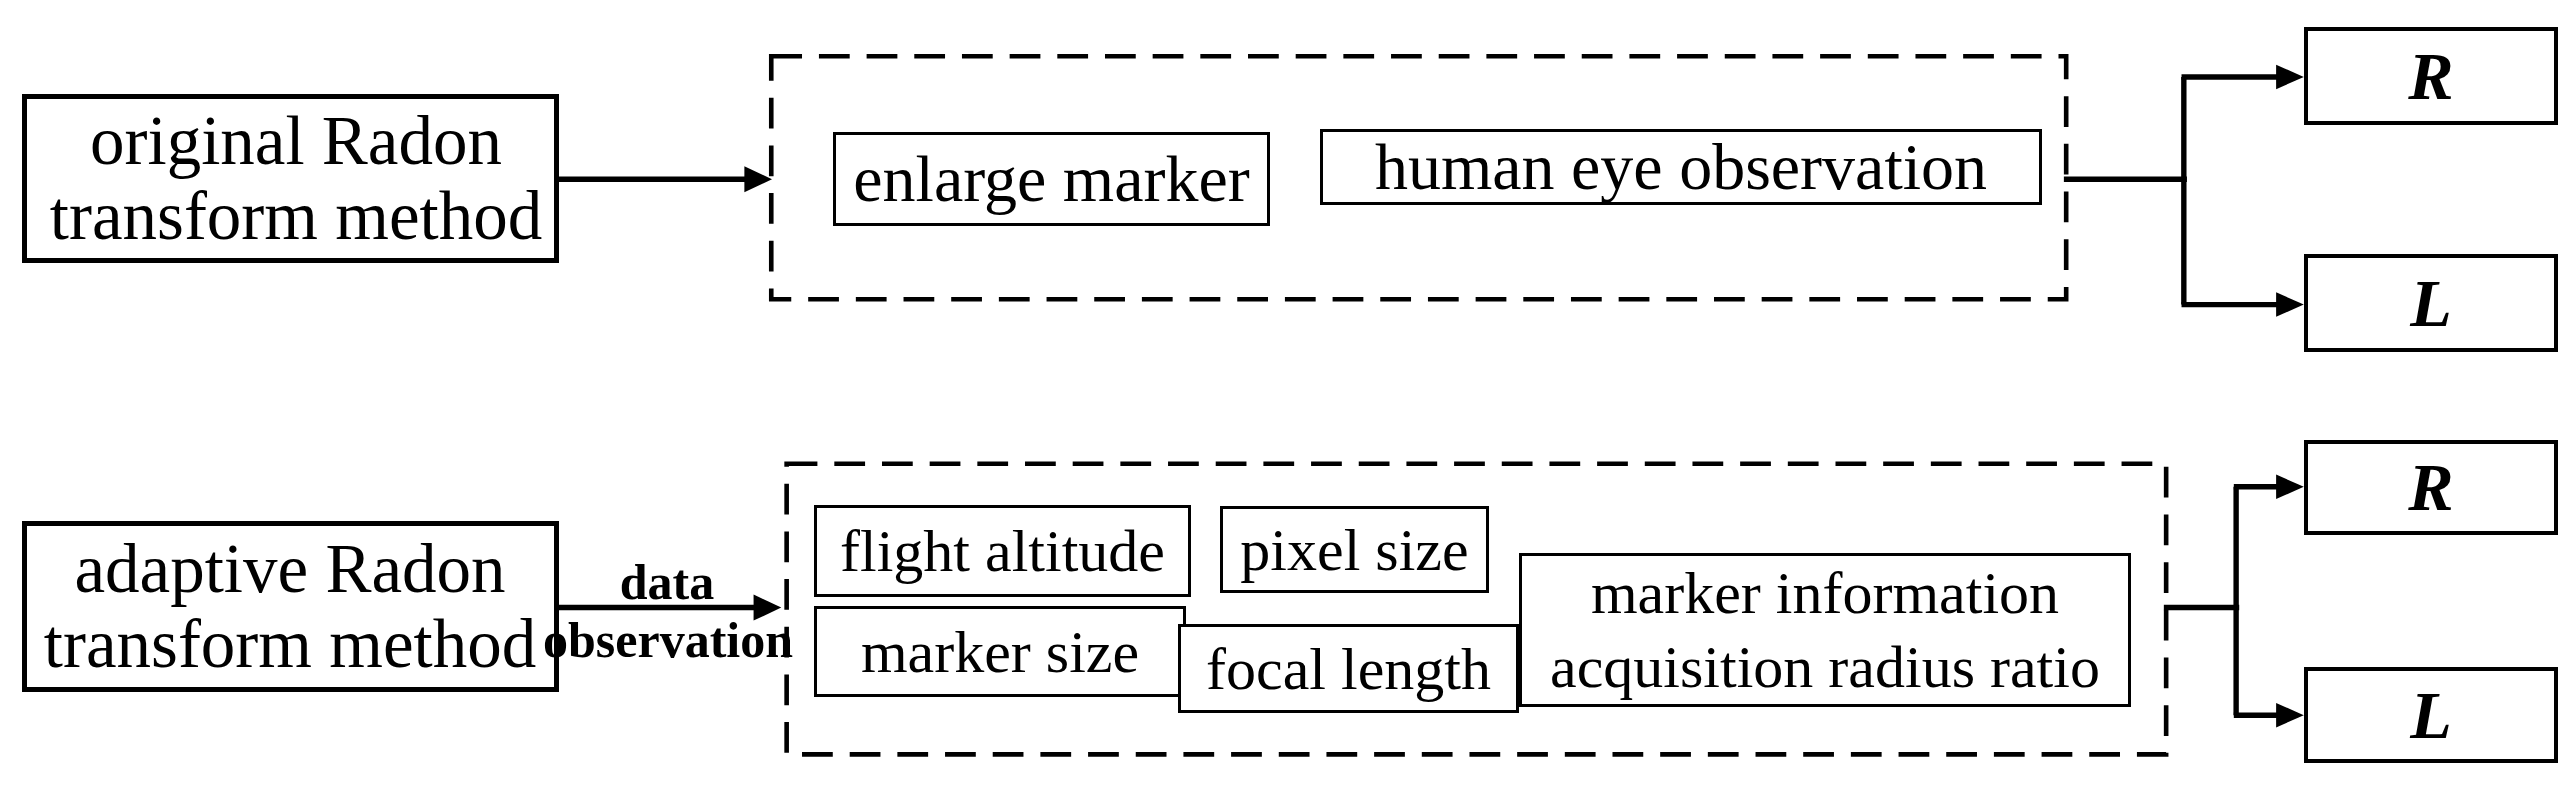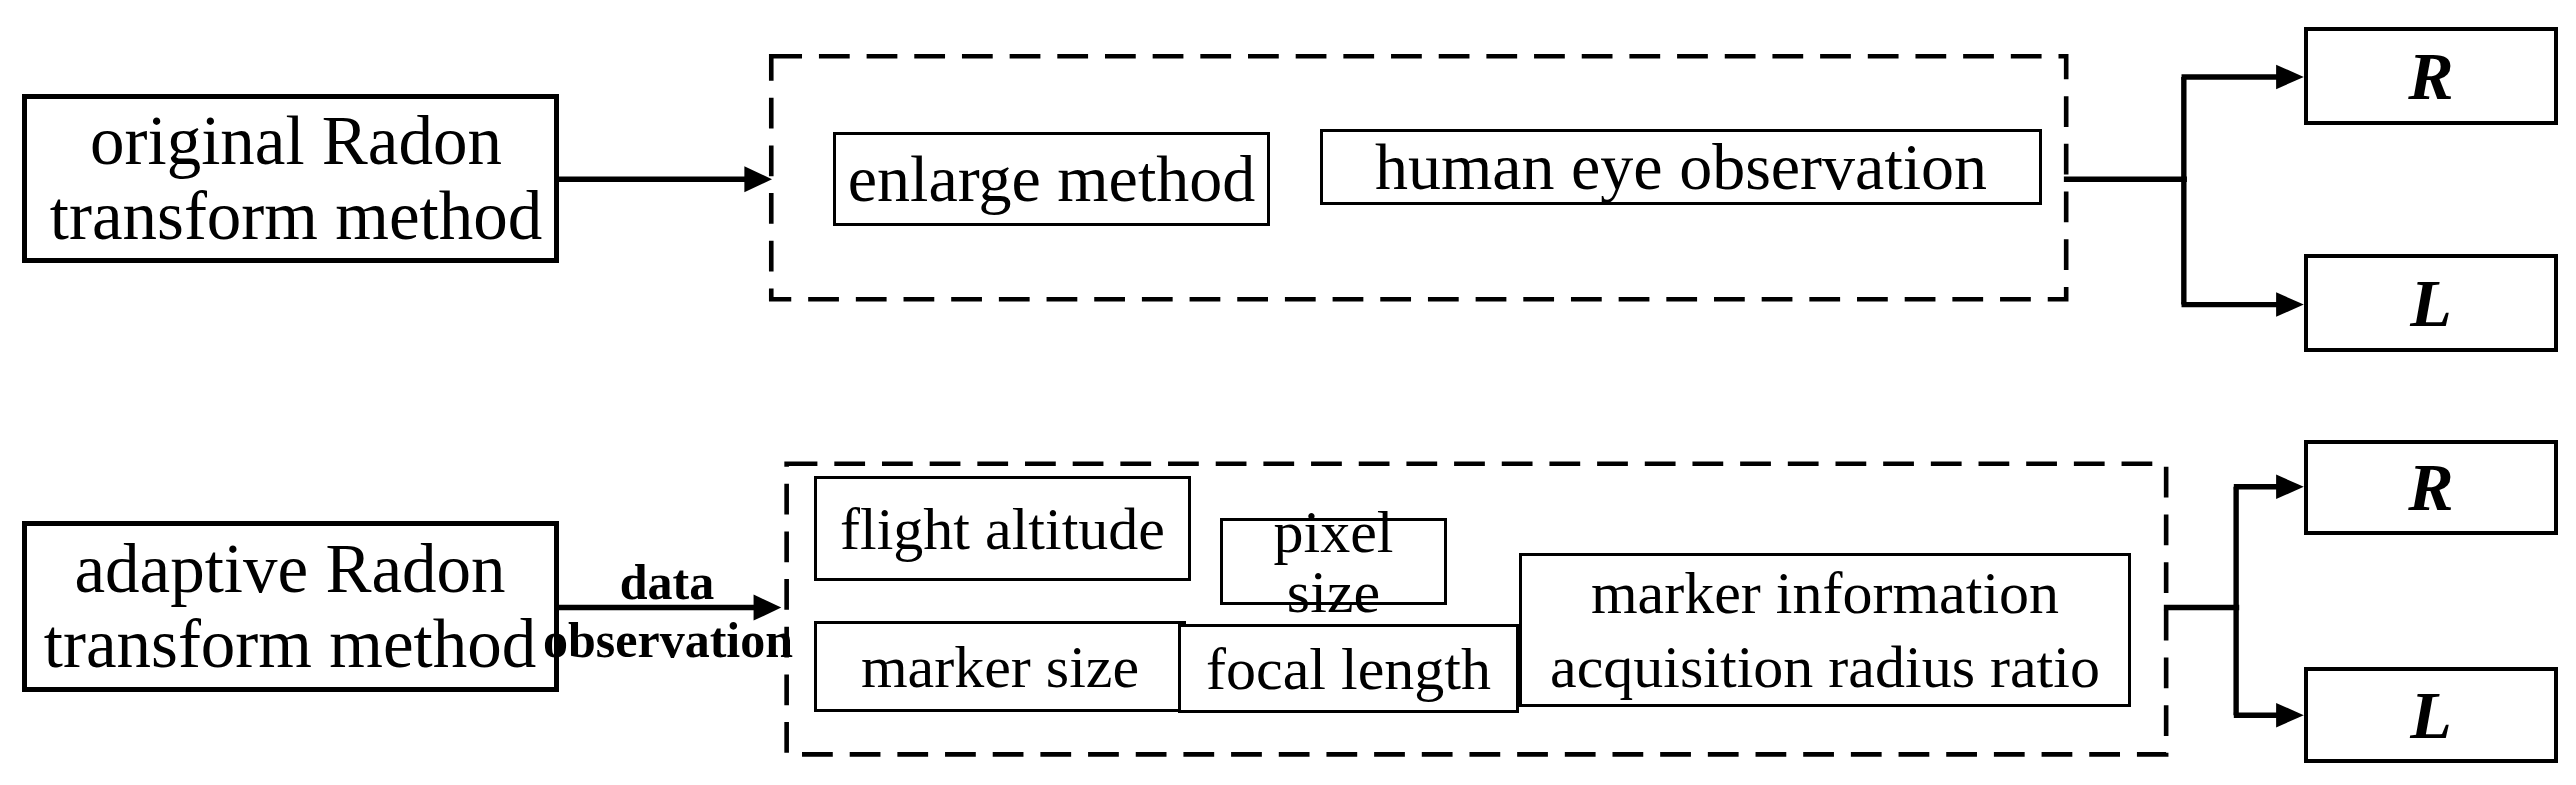--- a/index.html
+++ b/index.html
@@ -75,40 +75,40 @@
     <line x1="2908" y1="633" x2="2908" y2="930" stroke="#000000" stroke-width="7"></line>
     <line x1="2905" y1="633" x2="2962" y2="633" stroke="#000000" stroke-width="7"></line>
     <polygon points="2960,617 2960,649 2996,633" fill="#000000"></polygon>
     <line x1="2905" y1="930" x2="2962" y2="930" stroke="#000000" stroke-width="7"></line>
     <polygon points="2960,914 2960,946 2996,930" fill="#000000"></polygon>
   </svg>
 
   <div class="bx b7 f-method" style="left:21.5px; top:94px; width:537px; height:169px;padding-left:12px;">original Radon
 transform method</div>
 
-  <div class="bx b4 f-small-top" style="left:833px; top:132px; width:437px; height:94px;">enlarge method</div>
+  <div class="bx b4 f-small-top" style="left:833px; top:132px; width:437px; height:94px;">enlarge marker</div>
 
   <div class="bx b4 f-small-top" style="left:1320px; top:129px; width:722px; height:76px;">human eye observation</div>
 
   <div class="bx b6 f-out" style="left:2304px; top:27px; width:254px; height:98px;">R</div>
 
   <div class="bx b6 f-out" style="left:2304px; top:254px; width:254px; height:98px;">L</div>
 
   <div class="bx b7 f-method" style="left:21.5px; top:521px; width:537px; height:171px;">adaptive Radon
 transform method</div>
 
   <div class="arrow-label" style="left:567px; top:557px; width:200px; height:45px;">data</div>
 
   <div class="arrow-label" style="left:543px; top:615px; width:246px; height:48px;">observation</div>
 
-  <div class="bx b4 f-small-bot" style="left:814px; top:476px; width:377px; height:105px;">flight altitude</div>
+  <div class="bx b4 f-small-bot" style="left:814px; top:505px; width:377px; height:92px;">flight altitude</div>
 
-  <div class="bx b4 f-small-bot" style="left:1220px; top:518px; width:227px; height:87px;">pixel size</div>
+  <div class="bx b4 f-small-bot" style="left:1220px; top:506px; width:269px; height:87px;">pixel size</div>
 
-  <div class="bx b4 f-small-bot" style="left:814px; top:621px; width:372px; height:91px;">marker size</div>
+  <div class="bx b4 f-small-bot" style="left:814px; top:606px; width:372px; height:91px;">marker size</div>
 
   <div class="bx b4 f-small-bot" style="left:1178px; top:624px; width:341px; height:89px;">focal length</div>
 
   <div class="bx b4 f-info" style="left:1519px; top:521px; width:612px; height:154px;">marker information
 acquisition radius ratio</div>
 
   <div class="bx b6 f-out" style="left:2304px; top:440px; width:254px; height:95px;">R</div>
 
   <div class="bx b6 f-out" style="left:2304px; top:667px; width:254px; height:96px;">L</div>
 

